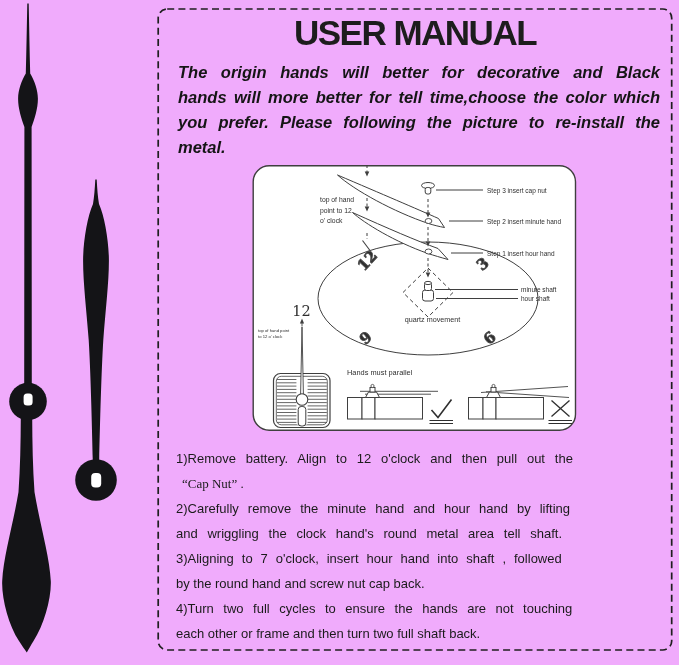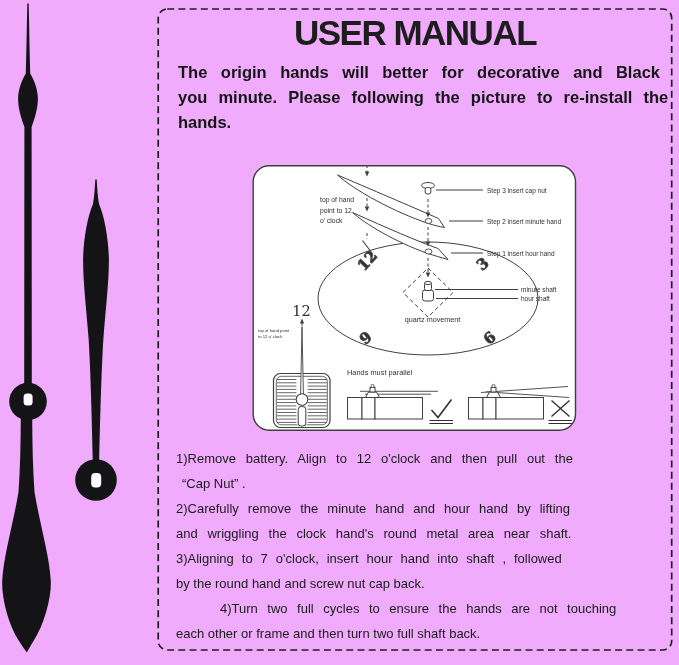--- a/index.html
+++ b/index.html
@@ -4,24 +4,24 @@
 <style>
   html,body{margin:0;padding:0;background:#fff;}
   #stage{position:relative;width:679px;height:665px;background:#f0abfc;overflow:hidden;
          font-family:"Liberation Sans",sans-serif;color:#1a1a1a;}
   svg{display:block;}
   .abs{position:absolute;}
   #base-svg{left:0;top:0;}
   #page-title{left:157px;top:13px;width:516px;text-align:center;
               font-size:35px;font-weight:bold;letter-spacing:-1.5px;color:#1d1d1d;}
   #intro{left:178px;top:60px;width:482px;font-weight:bold;font-size:16.5px;color:#151515;}
-  #intro .line{height:25px;line-height:25px;white-space:nowrap;}
+  #intro .line{height:25px;line-height:25px;white-space:nowrap;font-style:italic;}
   #steps{left:176px;top:446px;width:487px;font-size:13px;color:#1b1b1b;}
   #steps .line{height:25px;line-height:25px;white-space:nowrap;}
-  .line.ind{padding-left:6px;}
+  .line.ind{padding-left:6px;font-family:Liberation Serif, serif;}
   #diagram-svg{left:252px;top:163px;}
   text{fill:#2e2e2e;}
 </style>
 </head>
 <body>
 
 <div id="stage">
 
   <svg id="base-svg" class="abs" width="679" height="665" viewBox="0 0 679 665">
 
@@ -62,22 +62,23 @@
                C 94.2 197 94.8 189 95.3 179.5 Z"></path>
       <circle cx="96" cy="480" r="20.8"></circle>
       <rect x="91.2" y="473" width="10" height="14.5" rx="4" fill="#ffffff"></rect>
     </g>
   </svg>
 
   <div id="page-title" class="abs">USER MANUAL</div>
 
   <div id="intro" class="abs">
     <div class="line j"><span style="word-spacing: 8.9043px;">The origin hands will better for decorative and Black</span></div>
-    <div class="line j"><span style="word-spacing: 6.5px;">you minute. Please following the picture to re-install the</span></div>
-    <div class="line"><span>hands.</span></div>
+    <div class="line j"><span style="word-spacing: 2.82465px;">hands will more better for tell time,choose the color which</span></div>
+    <div class="line j"><span style="word-spacing: 6.5px;">you prefer. Please following the picture to re-install the</span></div>
+    <div class="line"><span>metal.</span></div>
   </div>
 
   <svg id="diagram-svg" class="abs" width="325" height="269" viewBox="0 0 325 269" font-family="Liberation Sans, sans-serif">
 
     <rect x="1.2" y="2.8" width="322.3" height="264.4" rx="16" fill="#ffffff" stroke="#3f3f3f" stroke-width="1.4"></rect>
 
     <g>
       <ellipse cx="176" cy="135.5" rx="110" ry="56.5" fill="#ffffff" stroke="#3f3f3f" stroke-width="1"></ellipse>
       <line x1="110.5" y1="77.5" x2="118" y2="87.5" stroke="#3f3f3f" stroke-width="1.1"></line>
       <g font-family="DejaVu Serif, serif" font-weight="bold" font-size="15" fill="#ffffff" stroke="#4a4a4a" stroke-width="0.85" text-anchor="middle">
@@ -205,20 +206,20 @@
       <line x1="317.5" y1="237.5" x2="299.5" y2="253.5" stroke-width="1.3"></line>
       <line x1="296.5" y1="257.5" x2="320" y2="257.5" stroke-width="1"></line>
       <line x1="296.5" y1="260.5" x2="320" y2="260.5" stroke-width="1"></line>
     </g>
   </svg>
 
   <div id="steps" class="abs">
     <div class="line j"><span style="word-spacing: 6.22187px;">1)Remove battery. Align to 12 o'clock and then pull out the</span></div>
     <div class="line ind"><span>“Cap Nut” .</span></div>
     <div class="line j"><span style="word-spacing: 5.39583px; margin-top: 27px;">2)Carefully remove the minute hand and hour hand by lifting</span></div>
-    <div class="line j"><span style="word-spacing: 6.16667px;">and wriggling the clock hand's round metal area near shaft.</span></div>
+    <div class="line j"><span style="word-spacing: 6.16667px;">and wriggling the clock hand's round metal area tell shaft.</span></div>
     <div class="line j"><span style="word-spacing: 4.35781px;">3)Aligning to 7 o'clock, insert hour hand into shaft , followed</span></div>
     <div class="line"><span>by the round hand and screw nut cap back.</span></div>
-    <div class="line j"><span style="word-spacing: 5.92812px; margin-left: 44px;">4)Turn two full cycles to ensure the hands are not touching</span></div>
+    <div class="line j"><span style="word-spacing: 5.92812px;">4)Turn two full cycles to ensure the hands are not touching</span></div>
     <div class="line"><span>each other or frame and then turn two full shaft back.</span></div>
   </div>
 
 </div>
 
 </body></html>

